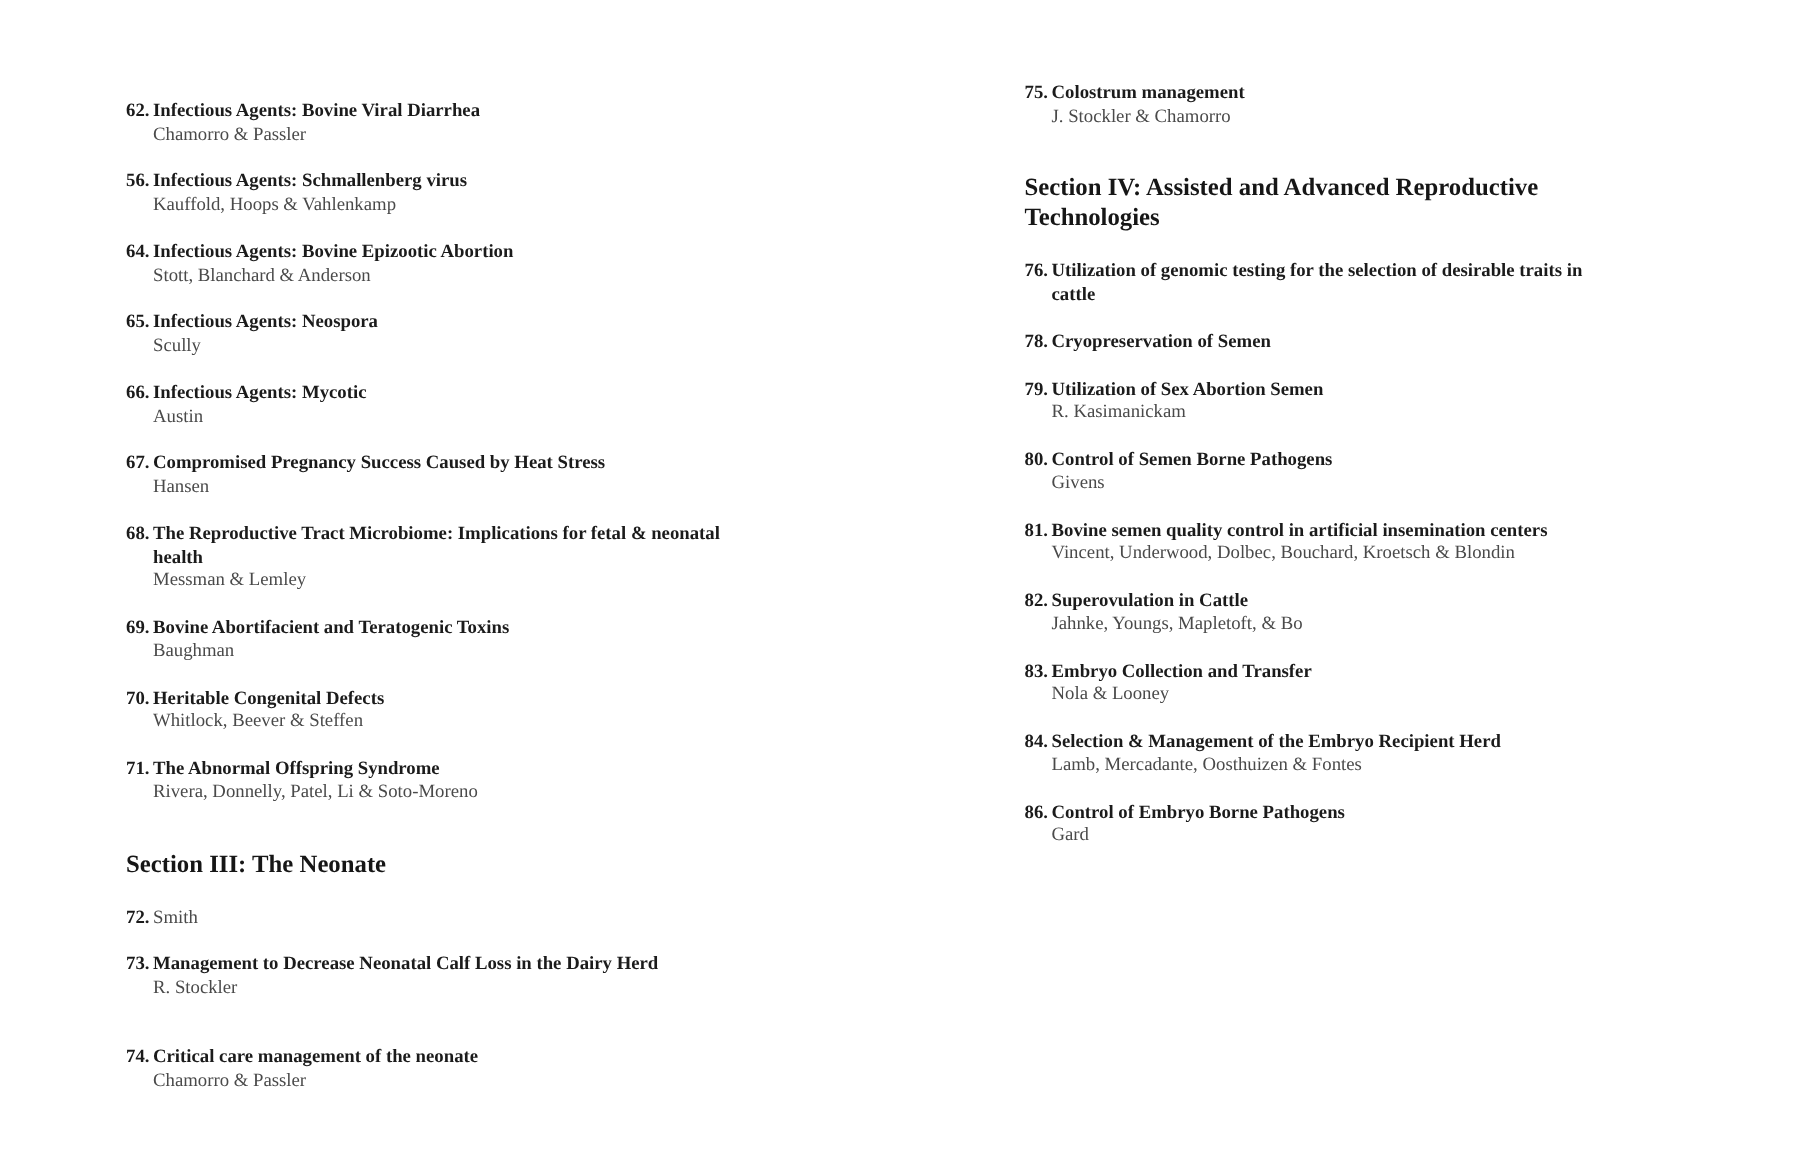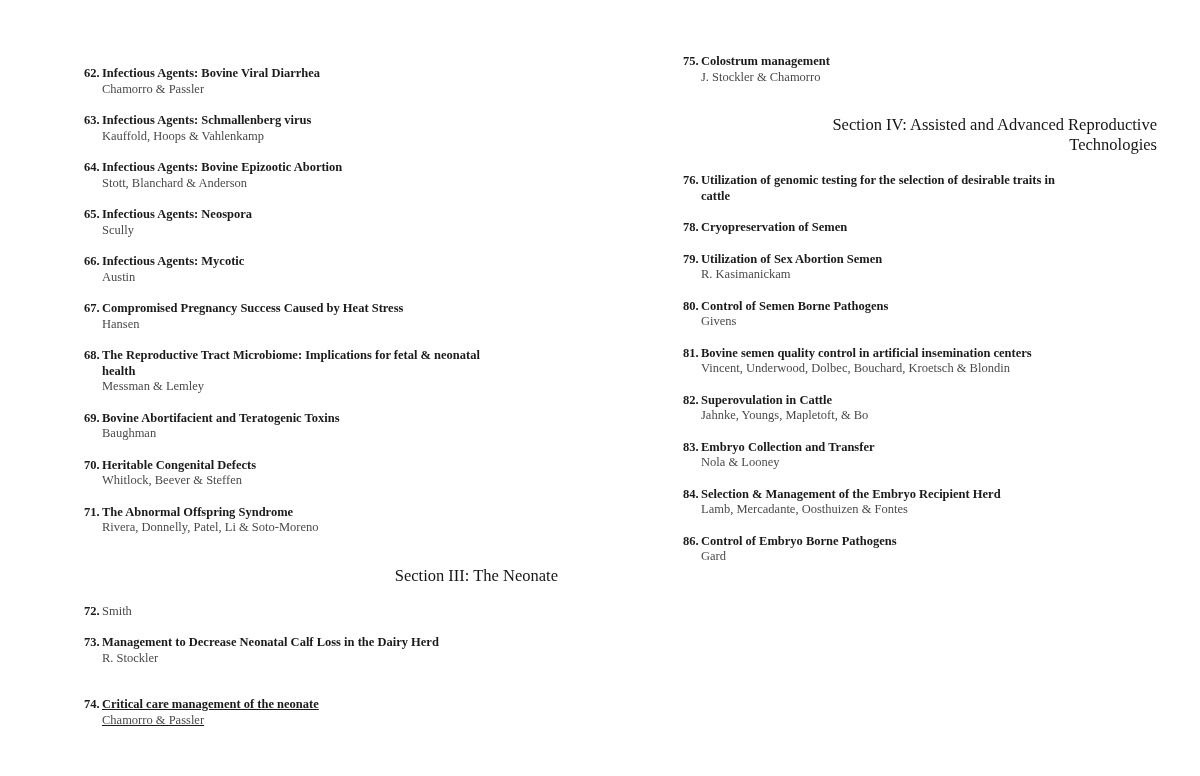--- a/index.html
+++ b/index.html
@@ -23,21 +23,21 @@
   .toc-column.left  { left: 84px; margin-top: 12px; }
   .toc-column.right { left: 683px; }
 
   .toc-entry {
     position: relative;
     padding-left: 18px;
     margin-bottom: 16px;
     font-size: 12.5px;
     line-height: 15.5px;
   }
-  .toc-entry.extra-before { margin-top: 31px; text-decoration: underline; }
+  .toc-entry.extra-before { margin-top: 31px; }
 
   .entry-number {
     position: absolute;
     left: 0;
     top: 0;
     font-weight: 700;
     color: #1b1b1b;
   }
   .entry-title {
     font-weight: 700;
@@ -45,38 +45,37 @@
     white-space: pre-line;
   }
   .entry-authors {
     color: #4a4a4a;
     white-space: pre-line;
   }
 
   .section-heading {
     font-size: 16.5px;
     line-height: 20px;
-    font-weight: 400;
+    font-weight: 700;
     color: #161616;
     margin: 30px 0 18px 0;
     white-space: pre-line;
-    text-align: right;
   }
 </style>
 </head>
 <body>
 
 <div class="toc-column left">
     <div class="toc-entry">
       <span class="entry-number">62.</span>
       <div class="entry-title">Infectious Agents: Bovine Viral Diarrhea</div>
       <div class="entry-authors">Chamorro &amp; Passler</div>
     </div>
     <div class="toc-entry">
-      <span class="entry-number">63.</span>
+      <span class="entry-number">56.</span>
       <div class="entry-title">Infectious Agents: Schmallenberg virus</div>
       <div class="entry-authors">Kauffold, Hoops &amp; Vahlenkamp</div>
     </div>
     <div class="toc-entry">
       <span class="entry-number">64.</span>
       <div class="entry-title">Infectious Agents: Bovine Epizootic Abortion</div>
       <div class="entry-authors">Stott, Blanchard &amp; Anderson</div>
     </div>
     <div class="toc-entry">
       <span class="entry-number">65.</span>

